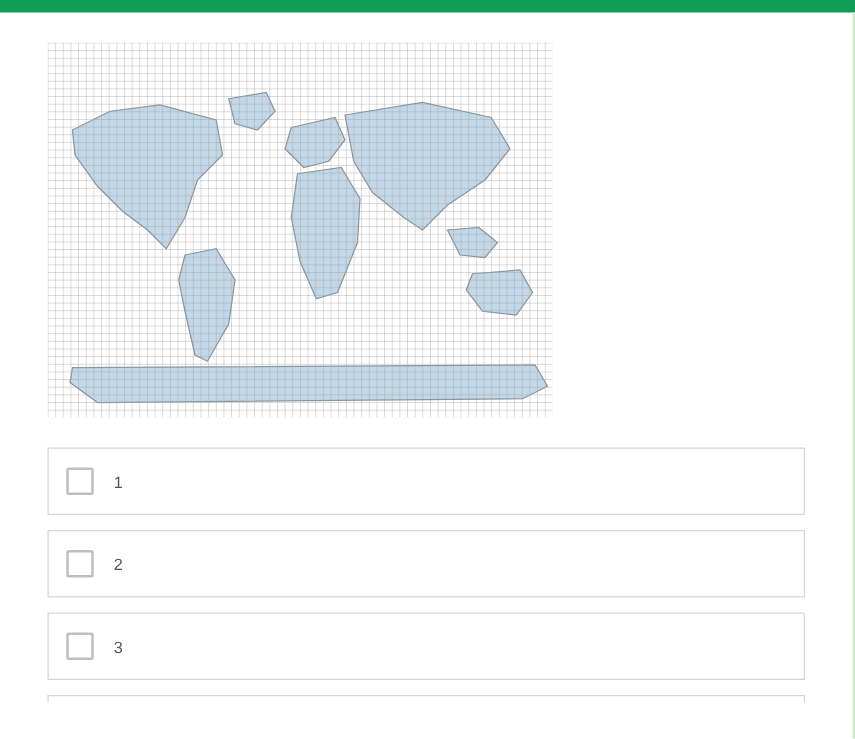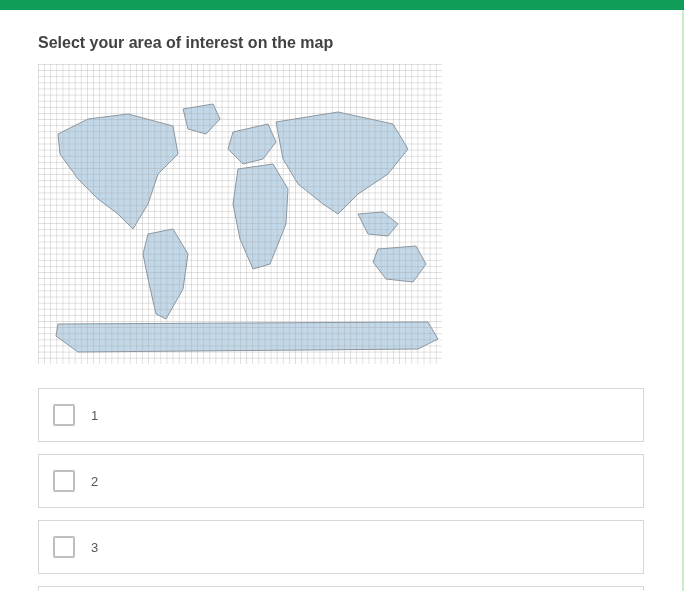--- a/index.html
+++ b/index.html
@@ -15,21 +15,20 @@
   .option-label { font-size: 13px; color: #555; }
   .peek { height: 6px; width: 100%; border: 1px solid #d6d6d6; border-bottom: none; }
 </style>
 </head>
 <body>
 
 <div class="top-bar"></div>
 
 <div class="frame">
 
-  <div class="prompt">Select your area of interest on the map</div>
 
   <div class="map-wrap">
     <svg class="map-svg" viewBox="0 0 404 300">
       <defs>
         <pattern id="grid" width="6.12" height="6.12" patternUnits="userSpaceOnUse">
           <path d="M 6.12 0 L 0 0 0 6.12" fill="none" stroke="#9f9f9f" stroke-width="0.6"></path>
         </pattern>
       </defs>
       <rect x="0" y="0" width="404" height="300" fill="#ffffff"></rect>
 

